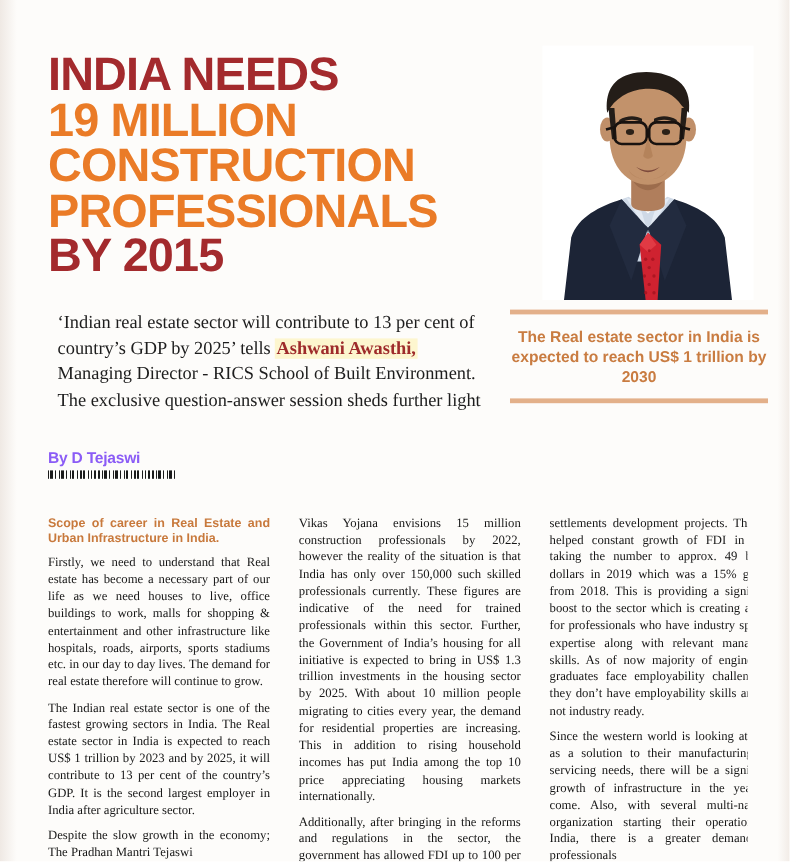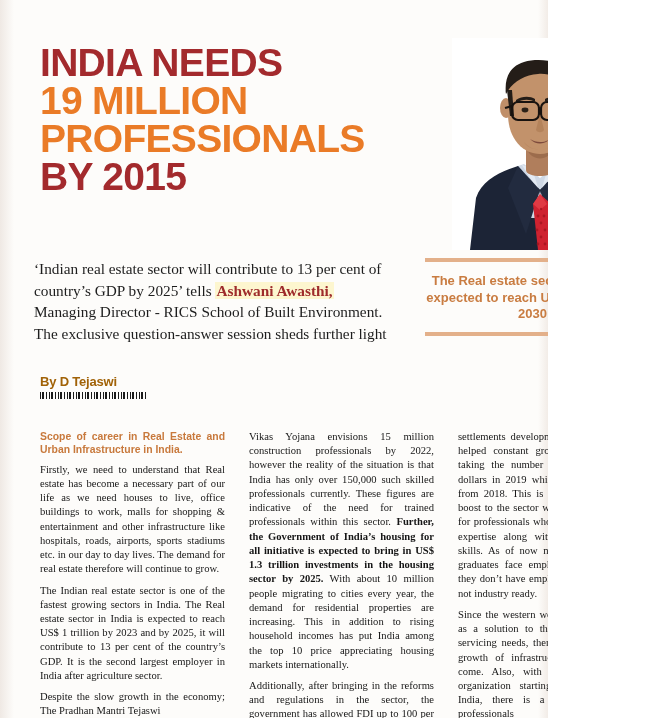--- a/index.html
+++ b/index.html
@@ -5,21 +5,21 @@
   html, body {
     margin: 0;
     padding: 0;
     background: #ffffff;
   }
   body {
     font-family: "Liberation Serif", serif;
   }
   .page {
     position: relative;
-    width: 548px;
+    width: 658px;
     height: 718px;
     background: #fdfcfa;
     overflow: hidden;
     box-sizing: border-box;
   }
   
   .edge-shade-left {
     position: absolute;
     left: 0; top: 0;
     width: 14px; height: 718px;
@@ -58,21 +58,21 @@
     width: 176px;
     height: 212px;
     background: #ffffff;
     overflow: hidden;
   }
   .portrait-svg { display: block; width: 176px; height: 212px; }
 
   
   .deck {
     position: absolute;
-    left: 34px;
+    left: 48px;
     top: 258px;
     width: 365px;
     font-family: "Liberation Serif", serif;
     font-size: 15.3px;
     line-height: 1.42;
     color: #1d1d1d;
   }
   .deck .name {
     font-weight: bold;
     color: #9e2b2b;
@@ -107,21 +107,21 @@
   .byline {
     position: absolute;
     left: 40px;
     top: 374px;
     width: 250px;
   }
   .byline-name {
     font-family: "Liberation Sans", sans-serif;
     font-weight: bold;
     font-size: 13px;
-    color: #a16207;
+    color: #8b5cf6;
     letter-spacing: -0.2px;
   }
   .byline-barcode {
     margin-top: 3px;
     width: 108px;
     height: 7px;
     background-image: repeating-linear-gradient(
       to right,
       #1a1a1a 0px, #1a1a1a 1px,
       transparent 1px, transparent 2px,
@@ -157,33 +157,34 @@
   .col p:last-child { margin-bottom: 0; }
   .subhead {
     font-family: "Liberation Sans", sans-serif;
     font-weight: bold;
     font-size: 10.4px;
     line-height: 1.28;
     color: #c8793c;
     margin: 0 0 6px 0;
     text-align: justify;
   }
-  .b { font-weight: bold; }
+  .b { font-weight: normal; }
 </style>
 </head>
 <body>
 
 <div class="page">
 
   <div class="edge-shade-left"></div>
   <div class="edge-shade-right"></div>
 
   <h1 class="headline">
     <span class="hl-line hl-red">INDIA NEEDS</span>
     <span class="hl-line hl-orange">19 MILLION</span>
+    <span class="hl-line hl-orange">CONSTRUCTION</span>
     <span class="hl-line hl-orange">PROFESSIONALS</span>
     <span class="hl-line hl-red">BY 2015</span>
   </h1>
 
   <div class="portrait-wrap">
     <svg class="portrait-svg" viewBox="0 0 176 212">
       <rect x="0" y="0" width="176" height="212" fill="#ffffff"></rect>
 
       <path d="M18 212 L24 160 C30 142 48 134 66 128 L88 150 L110 128 C128 134 146 142 152 160 L158 212 Z" fill="#1c2436"></path>
 

